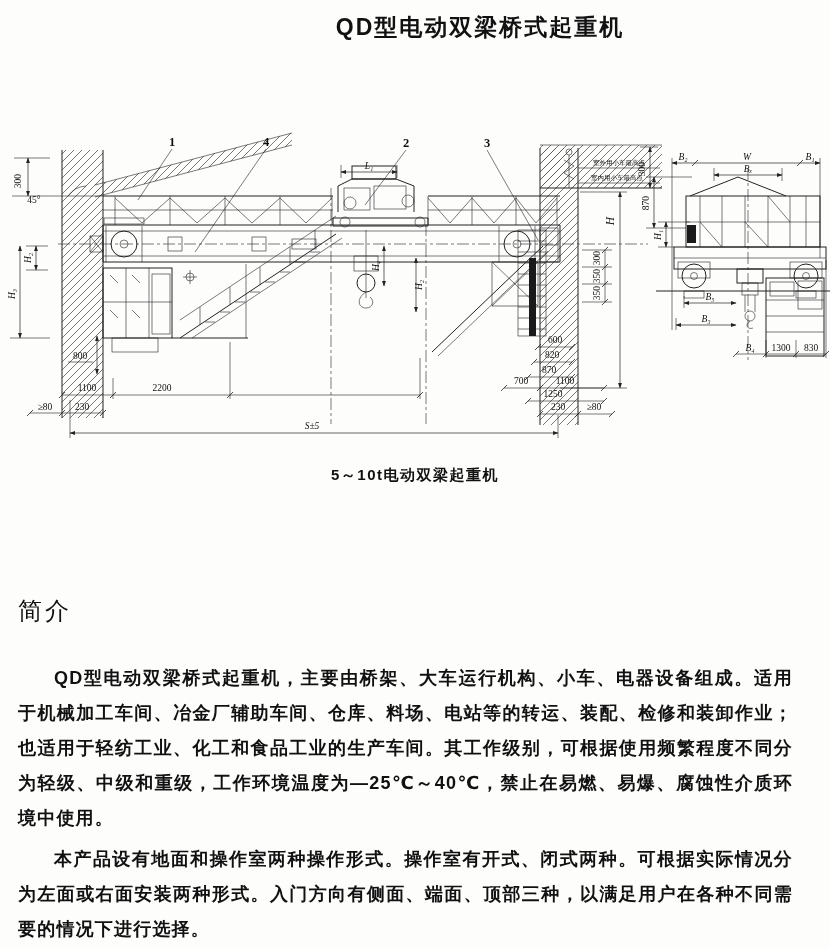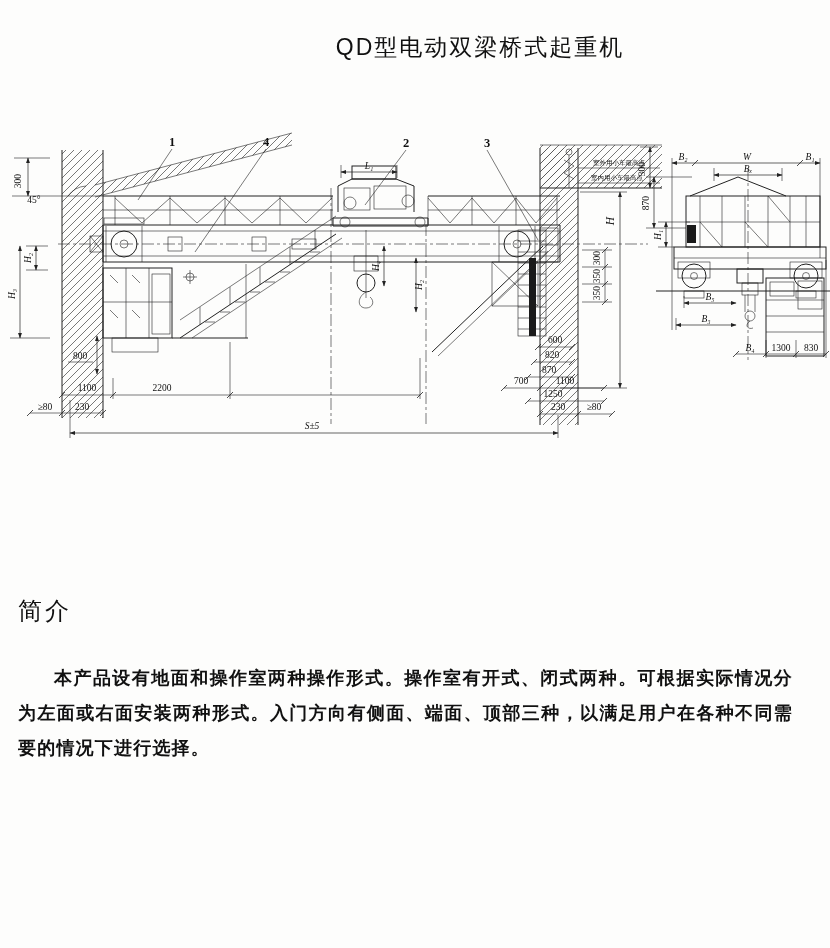--- a/index.html
+++ b/index.html
@@ -1,19 +1,19 @@
 <!DOCTYPE html>
 <html><head>
 <meta charset="utf-8">
 <style>
   html,body{margin:0;padding:0;background:#e8e8e8;}
   .page{position:relative;width:830px;height:948px;background:#fdfdfc;overflow:hidden;
         font-family:"Liberation Sans","DejaVu Sans",sans-serif;color:#111;}
   .title{position:absolute;top:12px;left:0;width:100%;margin-left:130px;box-sizing:border-box;
-         text-align:center;font-size:23px;font-weight:normal;letter-spacing:2px;width:700px;margin-top:20px;}
+         text-align:center;font-size:23px;font-weight:bold;letter-spacing:2px;width:700px;}
   .drawing{position:absolute;top:132px;left:0;width:830px;height:306px;}
   .caption{position:absolute;top:466px;left:0;width:830px;text-align:center;
            font-size:15px;font-weight:bold;letter-spacing:1.5px;}
   .legend{position:absolute;top:521px;left:0;width:830px;text-align:center;
           font-size:13.5px;font-weight:bold;}
   .legend span{margin:0 11px;}
   .section{position:absolute;top:595px;left:18px;font-size:24px;font-weight:normal;letter-spacing:3px;}
   .bodytext{position:absolute;top:661px;left:18px;width:775px;
             font-size:18px;line-height:35px;font-weight:600;letter-spacing:1.2px;
             text-align:justify;text-justify:inter-ideograph;}
@@ -274,21 +274,23 @@
 
       <path class="tn" d="M736,354 H826 M766,340 V358 M796,340 V358 M826,260 V358"></path>
       <path class="tk" d="M733,357 l6,-6 M763,357 l6,-6 M793,357 l6,-6 M823,357 l6,-6"></path>
       <text class="dt" x="750" y="351" text-anchor="middle">B₄</text>
       <text class="dn" x="781" y="351" text-anchor="middle">1300</text>
       <text class="dn" x="811" y="351" text-anchor="middle">830</text>
     </g>
   </svg>
   </div>
 
+  <div class="caption">5～10t电动双梁起重机</div>
 
 
   <div class="section">简介</div>
 
   <div class="bodytext">
+    <p>QD型电动双梁桥式起重机，主要由桥架、大车运行机构、小车、电器设备组成。适用于机械加工车间、冶金厂辅助车间、仓库、料场、电站等的转运、装配、检修和装卸作业；也适用于轻纺工业、化工和食品工业的生产车间。其工作级别，可根据使用频繁程度不同分为轻级、中级和重级，工作环境温度为—25℃～40℃，禁止在易燃、易爆、腐蚀性介质环境中使用。</p>
     <p>本产品设有地面和操作室两种操作形式。操作室有开式、闭式两种。可根据实际情况分为左面或右面安装两种形式。入门方向有侧面、端面、顶部三种，以满足用户在各种不同需要的情况下进行选择。</p>
   </div>
 
 </div>
 
 </body></html>

